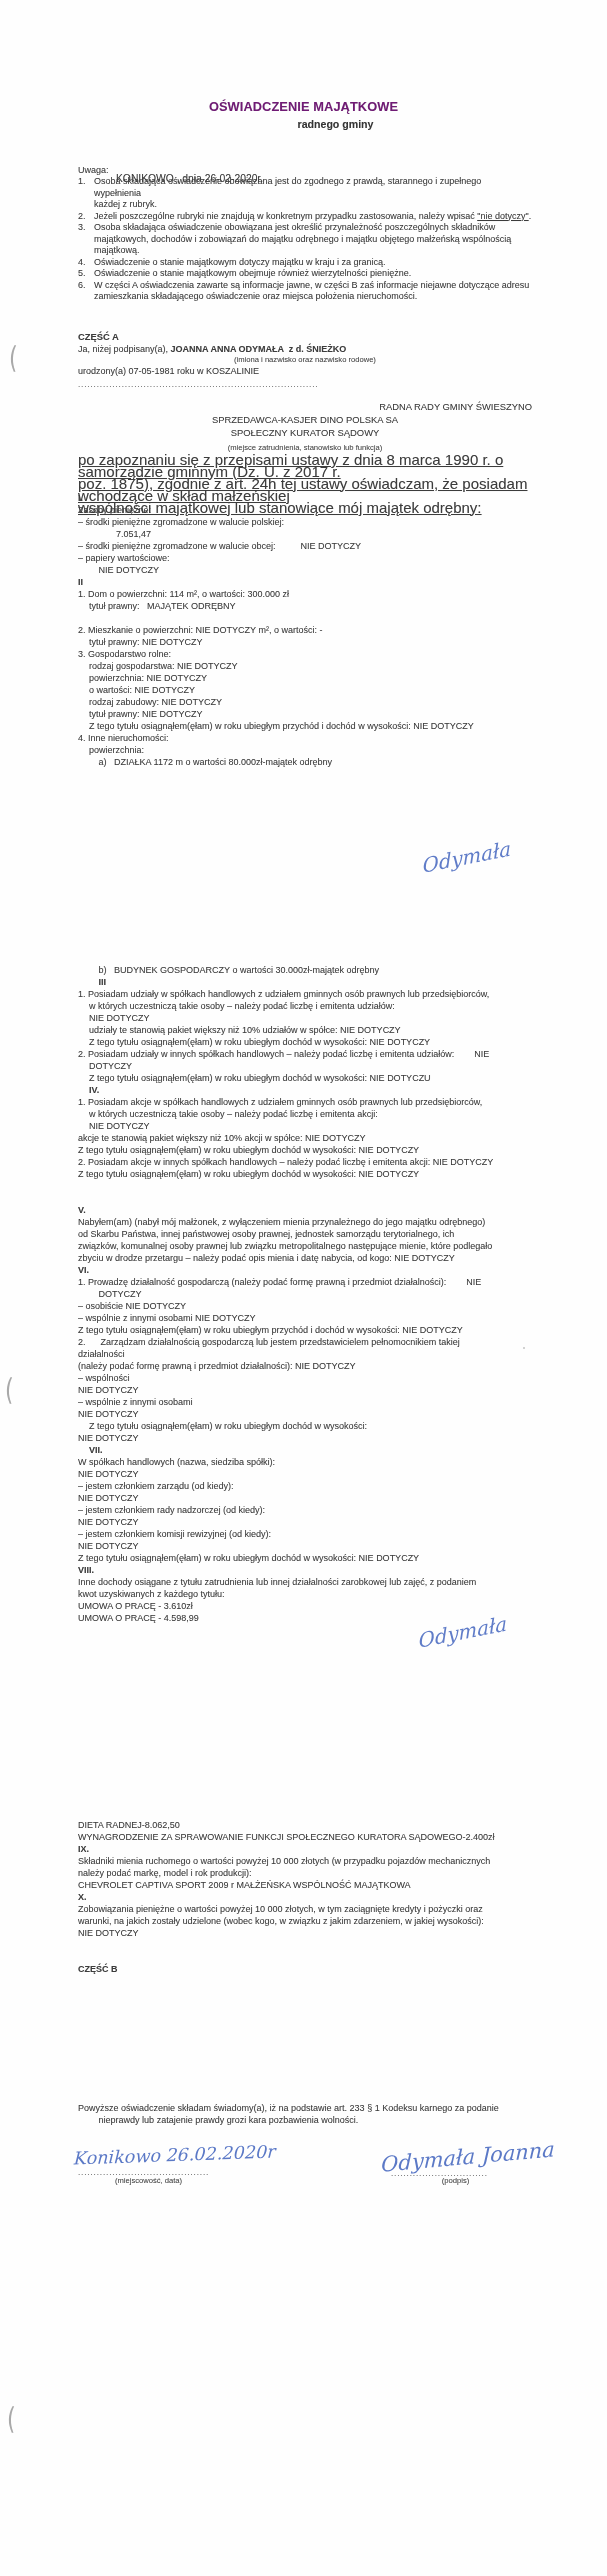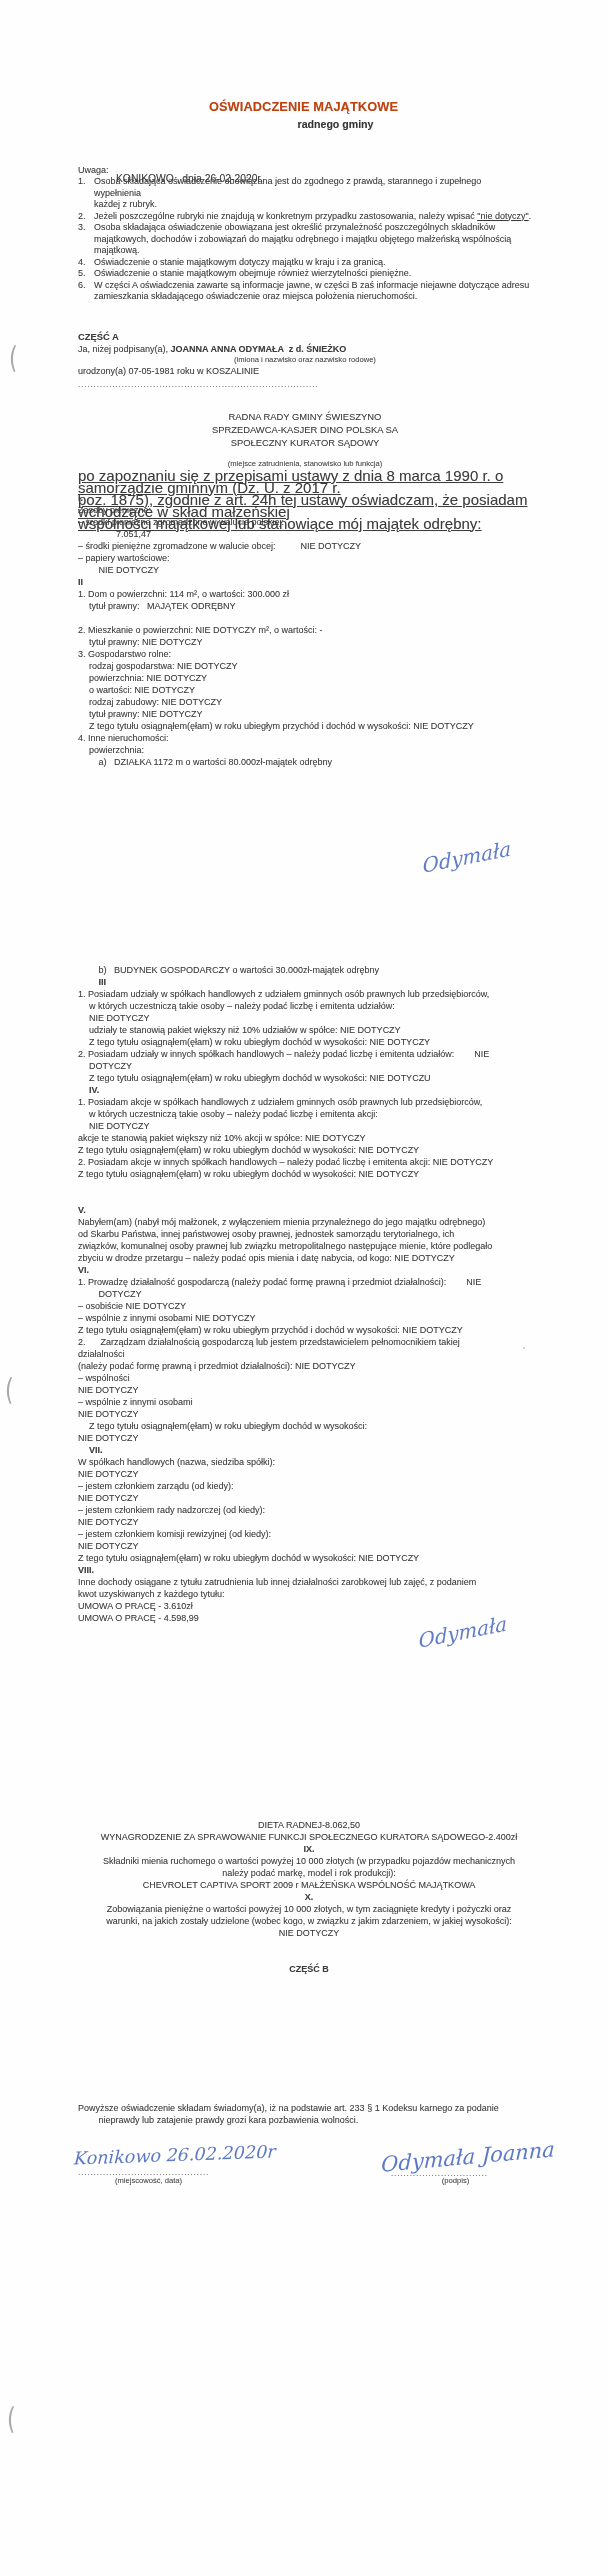--- a/index.html
+++ b/index.html
@@ -5,21 +5,21 @@
   html,body{margin:0;padding:0;background:#ffffff;}
   .page{
     position:relative; width:607px; height:2576px; background:#fefefe;
     font-family:"Liberation Sans", sans-serif; color:#3c3c3c;
     text-shadow:0.1px 0.1px 0.2px rgba(70,70,70,0.30);
     overflow:hidden;
   }
   .abs{position:absolute;}
   .ctr{text-align:center;}
   .b{font-weight:bold;}
-  .title{font-size:12.8px;font-weight:bold;color:#c2410c;letter-spacing:0.1px;}
+  .title{font-size:12.8px;font-weight:bold;color:#701a75;letter-spacing:0.1px;}
   .subtitle{font-size:10.6px;font-weight:bold;color:#353535;padding-left:32px;}
   .pdate{font-size:10.3px;color:#3a3a3a;}
   .ln{min-height:12px;line-height:12px;white-space:pre-wrap;font-size:9px;}
   .i1{padding-left:11px;}
   .i2{padding-left:20.6px;}
   .i3{padding-left:38px;}
   .note{position:relative;padding-left:16px;line-height:11.5px;font-size:9px;}
   .nnum{position:absolute;left:0;top:0;}
   .ntext{white-space:pre-line;}
   .u{text-decoration:underline;}
@@ -76,24 +76,24 @@
 zamieszkania składającego oświadczenie oraz miejsca położenia nieruchomości.</span>
     </div>
   </div>
 
   <div class="abs" style="left:78px;top:330px;width:454px;">
     <div class="partlabel" style="line-height:13.4px;">CZĘŚĆ A</div>
     <div class="ln"><span>Ja, niżej podpisany(a), </span><span class="b">JOANNA ANNA ODYMAŁA  z d. ŚNIEŻKO</span></div>
     <div class="ctr cap">(imiona i nazwisko oraz nazwisko rodowe)</div>
     <div class="ln">urodzony(a) 07-05-1981 roku w KOSZALINIE</div>
     <div class="dotline" style="width:240px;margin-top:3.6px;">................................................................................................</div>
-    <div class="ctr emp" style="margin-top:21px;">RADNA RADY GMINY ŚWIESZYNO</div>
+    <div class="ctr emp" style="margin-top:11px;text-align:right;">RADNA RADY GMINY ŚWIESZYNO</div>
     <div class="ctr emp">SPRZEDAWCA-KASJER DINO POLSKA SA</div>
     <div class="ctr emp">SPOŁECZNY KURATOR SĄDOWY</div>
-    <div class="ctr cap" style="margin-top:10px;">(miejsce zatrudnienia, stanowisko lub funkcja)</div>
+    <div class="ctr cap" style="margin-top:4px;">(miejsce zatrudnienia, stanowisko lub funkcja)</div>
     <div class="legal" style="margin-top:1.2px;">po zapoznaniu się z przepisami ustawy z dnia 8 marca 1990 r. o samorządzie gminnym (Dz. U. z 2017 r.
 poz. 1875), zgodnie z art. 24h tej ustawy oświadczam, że posiadam wchodzące w skład małżeńskiej
 wspólności majątkowej lub stanowiące mój majątek odrębny:</div>
   </div>
 
   <div class="abs" style="left:78px;top:492px;width:462px;">
       <div class="ln b">I.</div>
       <div class="ln">Zasoby pieniężne:</div>
       <div class="ln">– środki pieniężne zgromadzone w walucie polskiej:</div>
       <div class="ln i3">7.051,47</div>
@@ -173,21 +173,21 @@
       <div class="ln">Z tego tytułu osiągnąłem(ęłam) w roku ubiegłym dochód w wysokości: NIE DOTYCZY</div>
       <div class="ln b">VIII.</div>
       <div class="ln">Inne dochody osiągane z tytułu zatrudnienia lub innej działalności zarobkowej lub zajęć, z podaniem</div>
       <div class="ln">kwot uzyskiwanych z każdego tytułu:</div>
       <div class="ln">UMOWA O PRACĘ - 3.610zł</div>
       <div class="ln">UMOWA O PRACĘ - 4.598,99</div>
     </div>
 
   <div class="abs hand sig-mid" style="left:418px;top:1620px;">Odymała</div>
 
-  <div class="abs" style="left:78px;top:1819px;width:462px;text-align:center;">
+  <div class="abs" style="left:78px;top:1819px;width:462px;">
       <div class="ln">DIETA RADNEJ-8.062,50</div>
       <div class="ln">WYNAGRODZENIE ZA SPRAWOWANIE FUNKCJI SPOŁECZNEGO KURATORA SĄDOWEGO-2.400zł</div>
       <div class="ln b">IX.</div>
       <div class="ln">Składniki mienia ruchomego o wartości powyżej 10 000 złotych (w przypadku pojazdów mechanicznych</div>
       <div class="ln">należy podać markę, model i rok produkcji):</div>
       <div class="ln">CHEVROLET CAPTIVA SPORT 2009 r MAŁŻEŃSKA WSPÓLNOŚĆ MAJĄTKOWA</div>
       <div class="ln b">X.</div>
       <div class="ln">Zobowiązania pieniężne o wartości powyżej 10 000 złotych, w tym zaciągnięte kredyty i pożyczki oraz</div>
       <div class="ln">warunki, na jakich zostały udzielone (wobec kogo, w związku z jakim zdarzeniem, w jakiej wysokości):</div>
       <div class="ln">NIE DOTYCZY</div>

